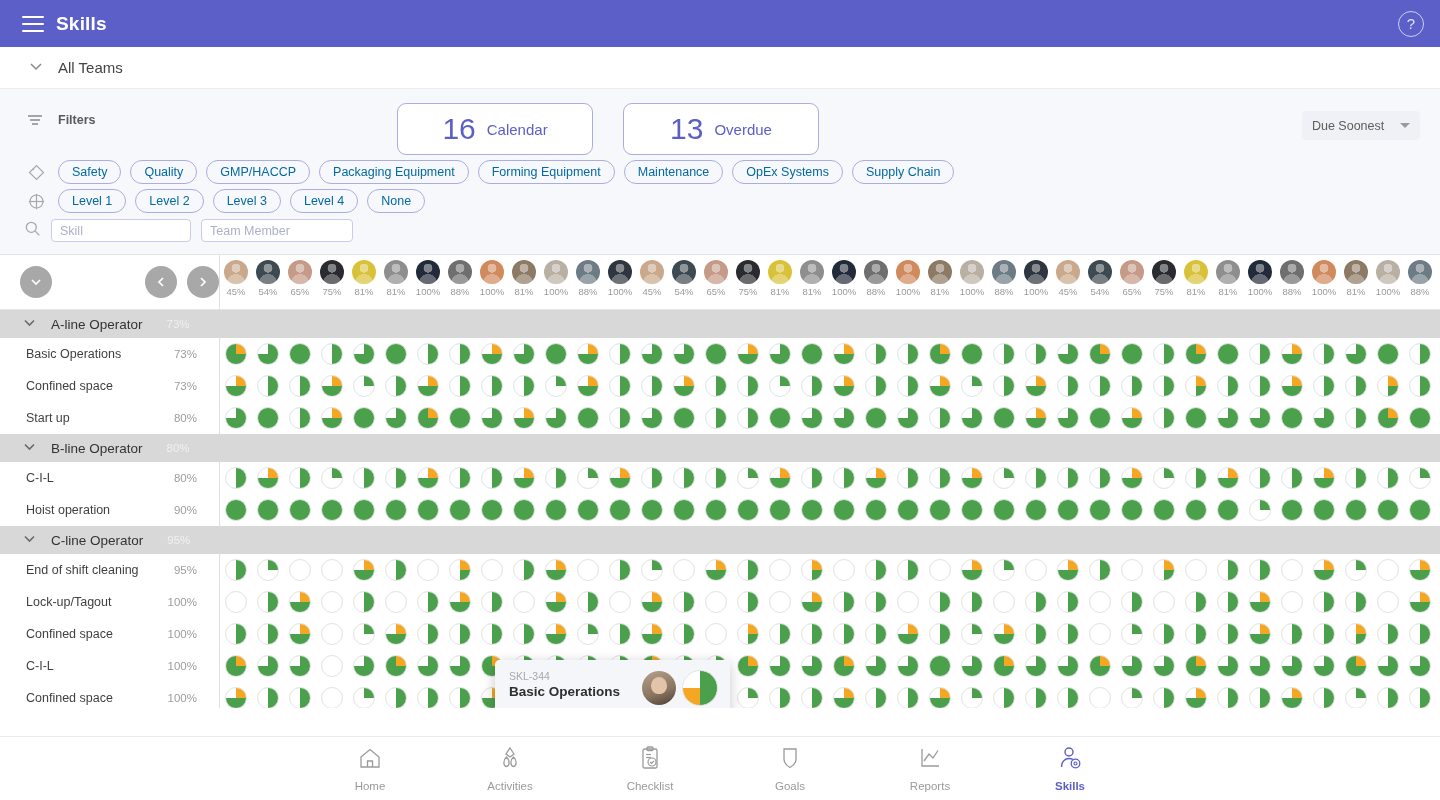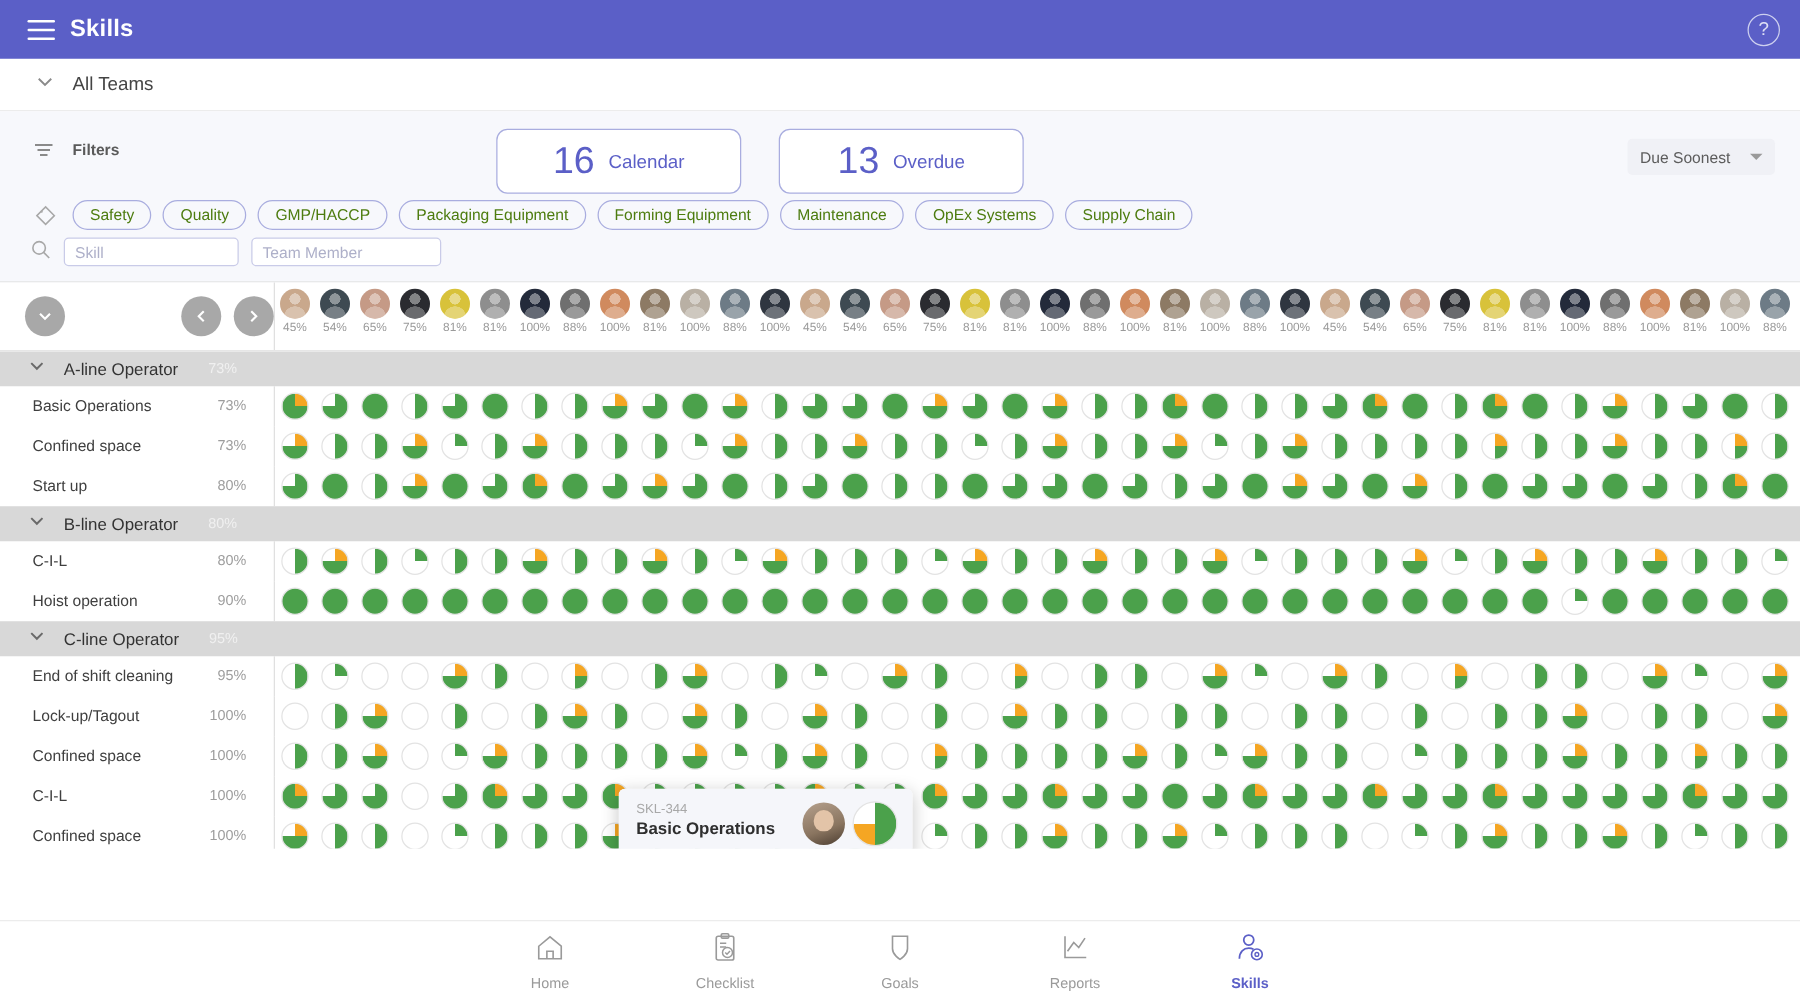--- a/index.html
+++ b/index.html
@@ -66,21 +66,21 @@
     display:flex; align-items:center; justify-content:space-between; padding:0 10px;
     font-size:12.5px; color:#5c5c5c; cursor:pointer; margin-top:8px;
   }
   .caret-dn { width:0;height:0;border-left:5px solid transparent;border-right:5px solid transparent;
     border-top:5px solid #9a9a9a;}
 
   .tagrow { display:flex; align-items:center; padding:5px 0 0 24px; gap:10px; }
   .tagrow .glyph { width:24px; flex:none; display:flex; justify-content:center; }
   .chips { display:flex; gap:9px; flex-wrap:nowrap; }
   .chip {
-    border:1.2px solid #a9addf; color:#4d7c0f; border-radius:13px; height:24px;
+    border:1.2px solid #a9addf; color:#0369a1; border-radius:13px; height:24px;
     padding:0 13px; font-size:12.5px; display:flex; align-items:center; cursor:pointer;
     background:transparent; white-space:nowrap;
   }
   .searchrow { display:flex; align-items:center; padding:6px 0 12px 24px; gap:10px; }
   .sinput {
     height:23px; border:1px solid #c9cbe8; border-radius:4px; background:#fff;
     font-size:12.5px; color:#333; padding:0 8px; font-family:inherit; outline:none;
   }
   .sinput::placeholder{color:#aeb0c9;}
   #skill-input{width:140px;}
@@ -207,20 +207,36 @@
         <div class="chip">Quality</div>
         <div class="chip">GMP/HACCP</div>
         <div class="chip">Packaging Equipment</div>
         <div class="chip">Forming Equipment</div>
         <div class="chip">Maintenance</div>
         <div class="chip">OpEx Systems</div>
         <div class="chip">Supply Chain</div>
       </div>
   </div>
 
+  <div class="tagrow">
+    <span class="glyph">
+      <svg width="17" height="17" viewBox="0 0 17 17">
+        <circle cx="8.5" cy="8.5" r="6.5" fill="none" stroke="#a8a8a8" stroke-width="1.2"></circle>
+        <line x1="8.5" y1="0.8" x2="8.5" y2="16.2" stroke="#a8a8a8" stroke-width="1.2"></line>
+        <line x1="0.8" y1="8.5" x2="16.2" y2="8.5" stroke="#a8a8a8" stroke-width="1.2"></line>
+      </svg>
+    </span>
+    <div class="chips" id="level-chips">
+        <div class="chip">Level 1</div>
+        <div class="chip">Level 2</div>
+        <div class="chip">Level 3</div>
+        <div class="chip">Level 4</div>
+        <div class="chip">None</div>
+      </div>
+  </div>
 
   <div class="searchrow">
     <span class="glyph">
       <svg width="17" height="17" viewBox="0 0 17 17">
         <circle cx="7.3" cy="7.3" r="5" fill="none" stroke="#a8a8a8" stroke-width="1.3"></circle>
         <line x1="10.9" y1="10.9" x2="15.4" y2="15.4" stroke="#a8a8a8" stroke-width="1.3"></line>
       </svg>
     </span>
     <input class="sinput" id="skill-input" placeholder="Skill" style="">
     <input class="sinput" id="member-input" placeholder="Team Member" style="">
@@ -1675,20 +1691,30 @@
 
 <div class="bottomnav">
   <div class="navitem">
     <span>
       <svg width="26" height="26" viewBox="0 0 26 26">
           <path d="M4 12 L13 4.5 L22 12 V22 H4 Z" fill="none" stroke="#9a9a9a" stroke-width="1.3"></path>
           <path d="M10.5 22 V16 H15.5 V22" fill="none" stroke="#9a9a9a" stroke-width="1.3"></path>
         </svg>
     </span>
     <span class="navlbl">Home</span>
+  </div>
+  <div class="navitem">
+    <span>
+      <svg width="26" height="26" viewBox="0 0 26 26">
+          <path d="M13 3 L17 9 L13 12 L9 9 Z" fill="none" stroke="#9a9a9a" stroke-width="1.3"></path>
+          <path d="M9.5 12 C6 15 6 21 9.5 21.5 C13 21 13 15 9.5 12 Z" fill="none" stroke="#9a9a9a" stroke-width="1.3"></path>
+          <path d="M16.5 12 C13 15 13 21 16.5 21.5 C20 21 20 15 16.5 12 Z" fill="none" stroke="#9a9a9a" stroke-width="1.3"></path>
+        </svg>
+    </span>
+    <span class="navlbl">Activities</span>
   </div>
   <div class="navitem">
     <span>
       <svg width="26" height="26" viewBox="0 0 26 26">
           <rect x="6" y="4" width="14" height="19" rx="1.5" fill="none" stroke="#9a9a9a" stroke-width="1.3"></rect>
           <rect x="10" y="2" width="6" height="3.5" rx="1" fill="none" stroke="#9a9a9a" stroke-width="1.3"></rect>
           <line x1="9" y1="9.5" x2="14" y2="9.5" stroke="#9a9a9a" stroke-width="1.2"></line>
           <line x1="9" y1="12.5" x2="14" y2="12.5" stroke="#9a9a9a" stroke-width="1.2"></line>
           <circle cx="15" cy="17" r="4" fill="none" stroke="#9a9a9a" stroke-width="1.2"></circle>
           <path d="M13.2 17 L14.6 18.4 L17 15.8" fill="none" stroke="#9a9a9a" stroke-width="1.2"></path>

